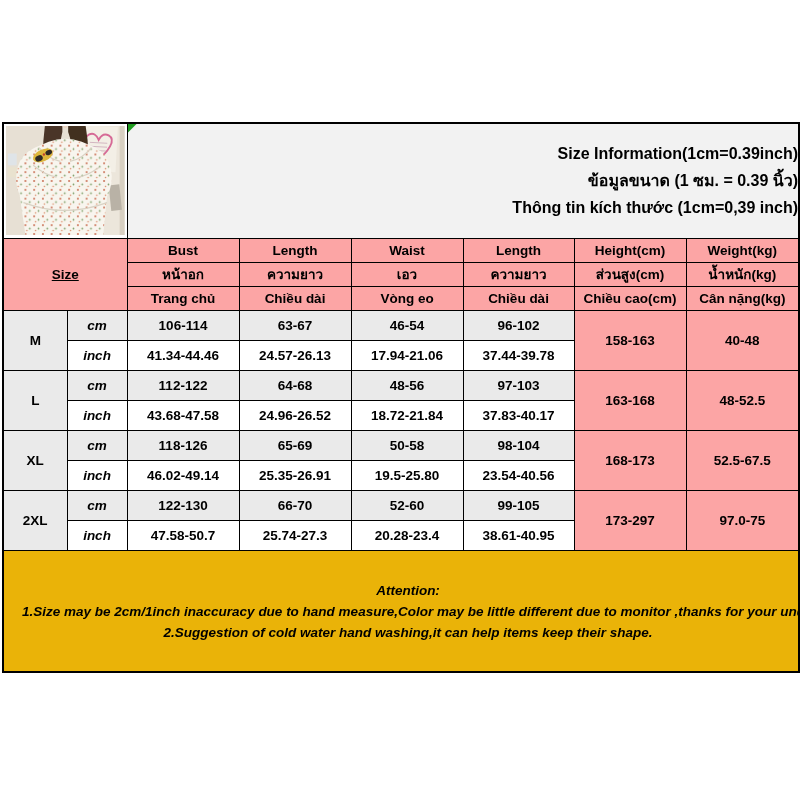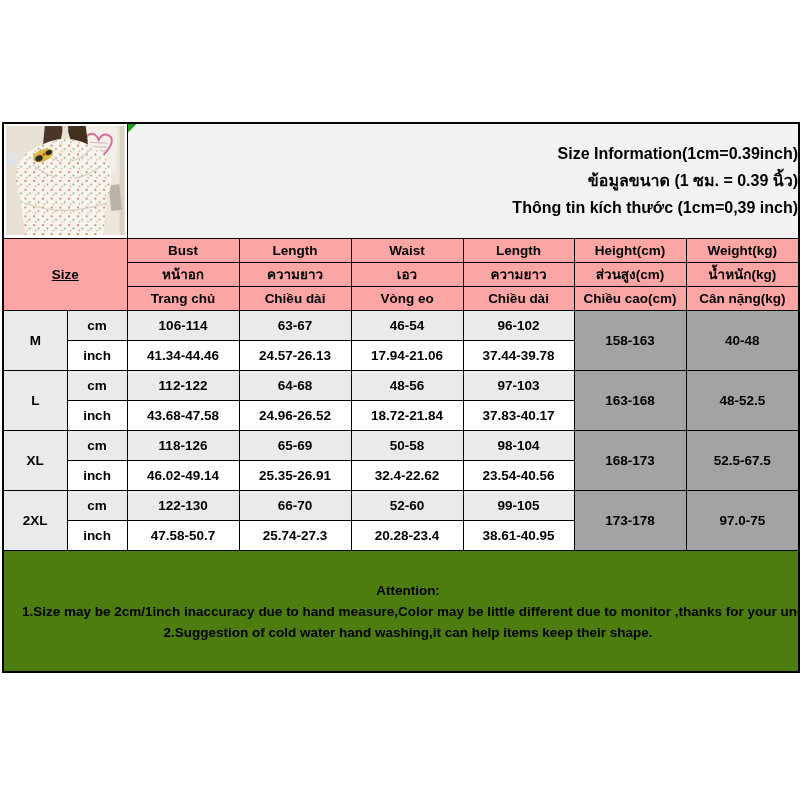--- a/index.html
+++ b/index.html
@@ -29,31 +29,32 @@
     background: #1e9b1e; clip-path: polygon(0 0, 100% 0, 0 100%);
   }
 
   
   tr.hdr td { height: 24px; background: #fca5a5; }
   td.size-head { background: #e0e0e0; font-size: 15px; text-decoration: underline; }
 
   
   tr.data td { height: 30px; background: #ffffff; }
   td.size-label { background: #eaeaea; font-size: 14px; }
-  td.unit-cell { background: #ffffff; }
+  td.unit-cell { background: #ffffff; font-style: italic; }
   tr.row-cm td { background: #eaeaea; }
-  tr.row-cm td.merged { background: #a3a3a3; }
+  tr.row-cm td.merged { background: #fca5a5; }
   td.merged { background: #f4f4f4; }
 
   
   td.attention-cell {
-    height: 122px; background: #4d7c0f; text-align: left; vertical-align: top;
+    height: 122px; background: #eab308; text-align: left; vertical-align: top;
     font-weight: normal; font-size: 13.5px; white-space: normal;
     padding: 2px 4px 0 18px; line-height: 1.58;
     font-family: "Liberation Sans", sans-serif;
+    font-style: italic;
   }
 </style>
 </head>
 <body>
 
 <div class="page">
   <table class="size-table">
     <colgroup>
       <col style="width:64px">
         <col style="width:60px">
@@ -203,32 +204,32 @@
       <td>65-69</td>
       <td>50-58</td>
       <td>98-104</td>
       <td class="merged" rowspan="2">168-173</td>
       <td class="merged" rowspan="2">52.5-67.5</td>
     </tr>
     <tr class="data row-inch">
       <td class="unit-cell">inch</td>
       <td>46.02-49.14</td>
       <td>25.35-26.91</td>
-      <td>32.4-22.62</td>
+      <td>19.5-25.80</td>
       <td>23.54-40.56</td>
     </tr>
 
     <tr class="data row-cm">
       <td class="size-label" rowspan="2">2XL</td>
       <td class="unit-cell">cm</td>
       <td>122-130</td>
       <td>66-70</td>
       <td>52-60</td>
       <td>99-105</td>
-      <td class="merged" rowspan="2">173-178</td>
+      <td class="merged" rowspan="2">173-297</td>
       <td class="merged" rowspan="2">97.0-75</td>
     </tr>
     <tr class="data row-inch">
       <td class="unit-cell">inch</td>
       <td>47.58-50.7</td>
       <td>25.74-27.3</td>
       <td>20.28-23.4</td>
       <td>38.61-40.95</td>
     </tr>
 

